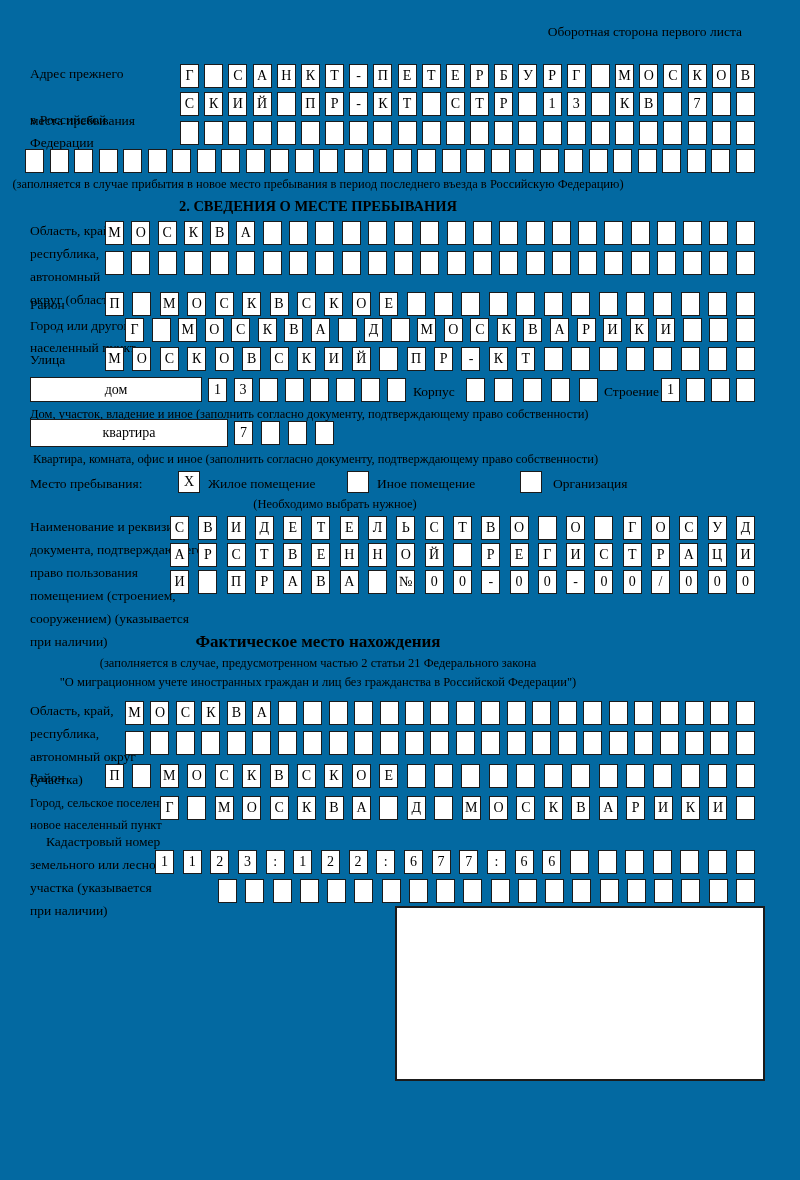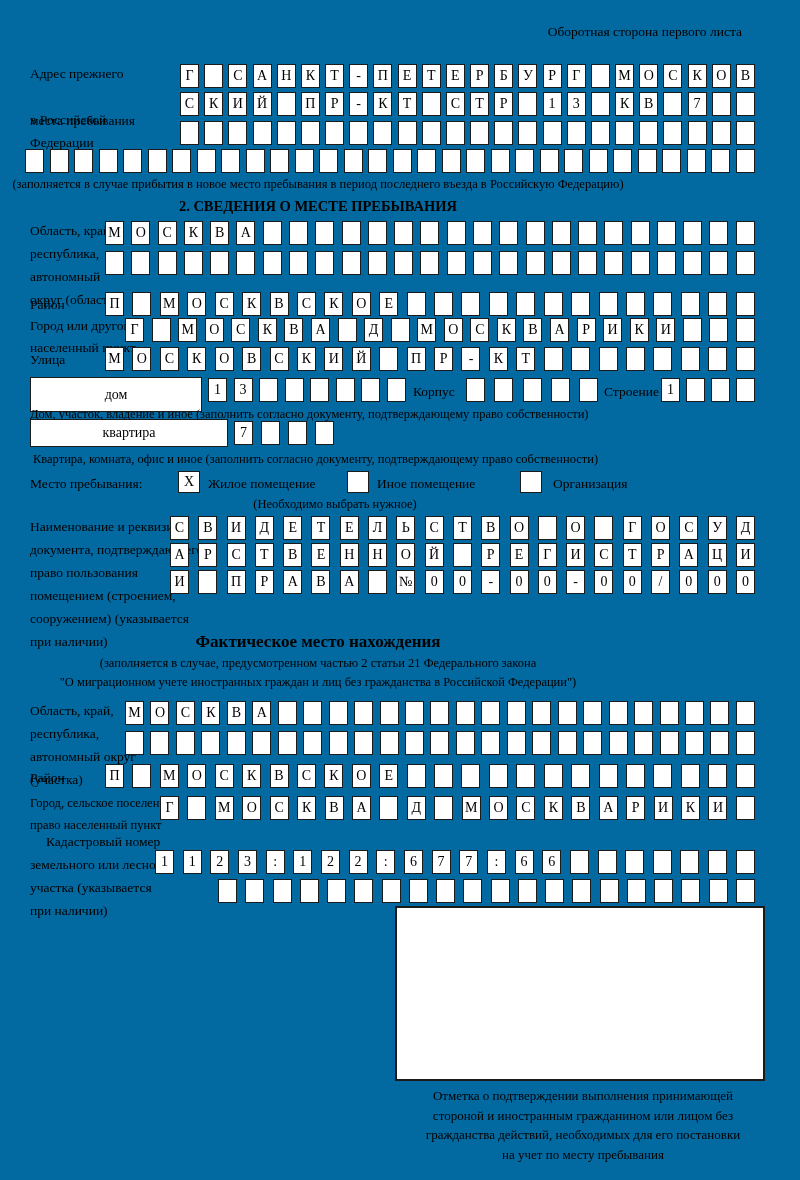--- a/index.html
+++ b/index.html
@@ -289,21 +289,21 @@
       <span class="cell"></span>
       <span class="cell"></span>
       <span class="cell"></span>
       <span class="cell"></span>
       <span class="cell"></span>
       <span class="cell"></span>
       <span class="cell"></span>
       <span class="cell"></span>
     </div>
 
-  <div class="rect" style="left:30px;top:377px;width:172px;height:35px;">дом</div>
+  <div class="rect" style="left:30px;top:377px;width:172px;height:25px;">дом</div>
   <div class="cellrow" style="left:208px;top:378px;width:198px;">
       <span class="cell">1</span>
       <span class="cell">3</span>
       <span class="cell"></span>
       <span class="cell"></span>
       <span class="cell"></span>
       <span class="cell"></span>
       <span class="cell"></span>
       <span class="cell"></span>
     </div>
@@ -508,21 +508,21 @@
       <span class="cell"></span>
       <span class="cell"></span>
       <span class="cell"></span>
       <span class="cell"></span>
       <span class="cell"></span>
       <span class="cell"></span>
     </div>
 
   <div>
     <div class="lbl-s" style="left:30px;top:792px;">Город, сельское поселение,</div>
-    <div class="lbl-s" style="left:30px;top:814px;">право населенный пункт</div>
+    <div class="lbl-s" style="left:30px;top:814px;">новое населенный пункт</div>
   </div>
   <div class="cellrow" style="left:160px;top:796px;width:595px;">
       <span class="cell">Г</span>
       <span class="cell"></span>
       <span class="cell">М</span>
       <span class="cell">О</span>
       <span class="cell">С</span>
       <span class="cell">К</span>
       <span class="cell">В</span>
       <span class="cell">А</span>
@@ -589,20 +589,14 @@
       <span class="cell"></span>
       <span class="cell"></span>
       <span class="cell"></span>
       <span class="cell"></span>
       <span class="cell"></span>
       <span class="cell"></span>
       <span class="cell"></span>
     </div>
 
   <div class="stampbox" style="left:395px;top:906px;width:370px;height:175px;"></div>
-  <div style="position:absolute;left:383px;top:1086px;width:400px;text-align:center;font-size:13px;line-height:19.5px;">
-    <div>Отметка о подтверждении выполнения принимающей</div>
-    <div>стороной и иностранным гражданином или лицом без</div>
-    <div>гражданства действий, необходимых для его постановки</div>
-    <div>на учет по месту пребывания</div>
-  </div>
 
 </div>
 
 </body></html>

